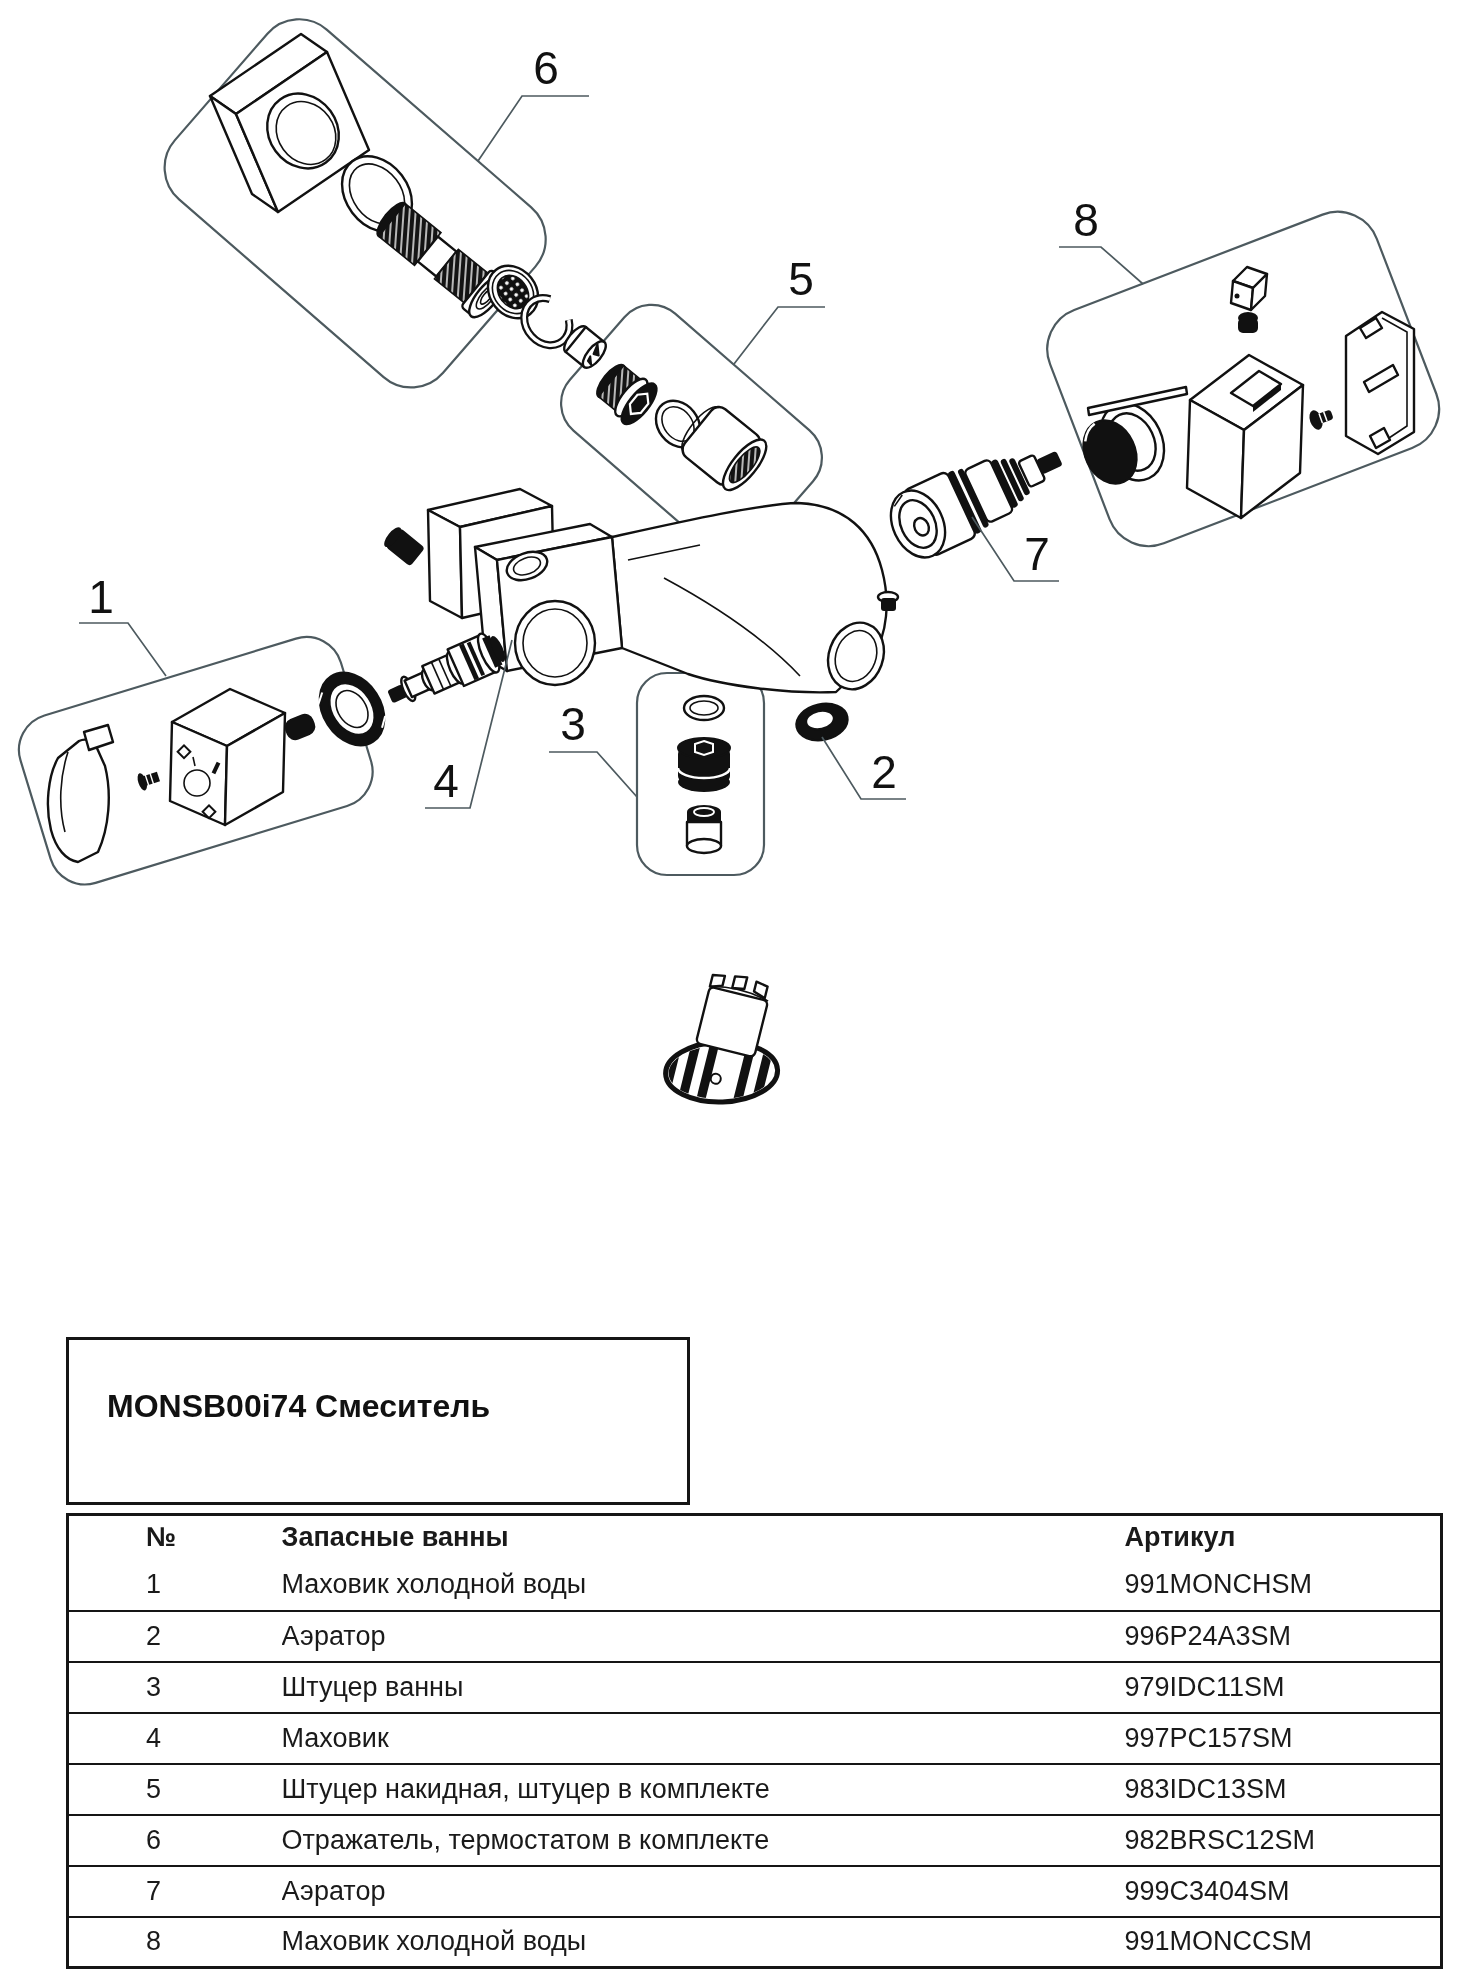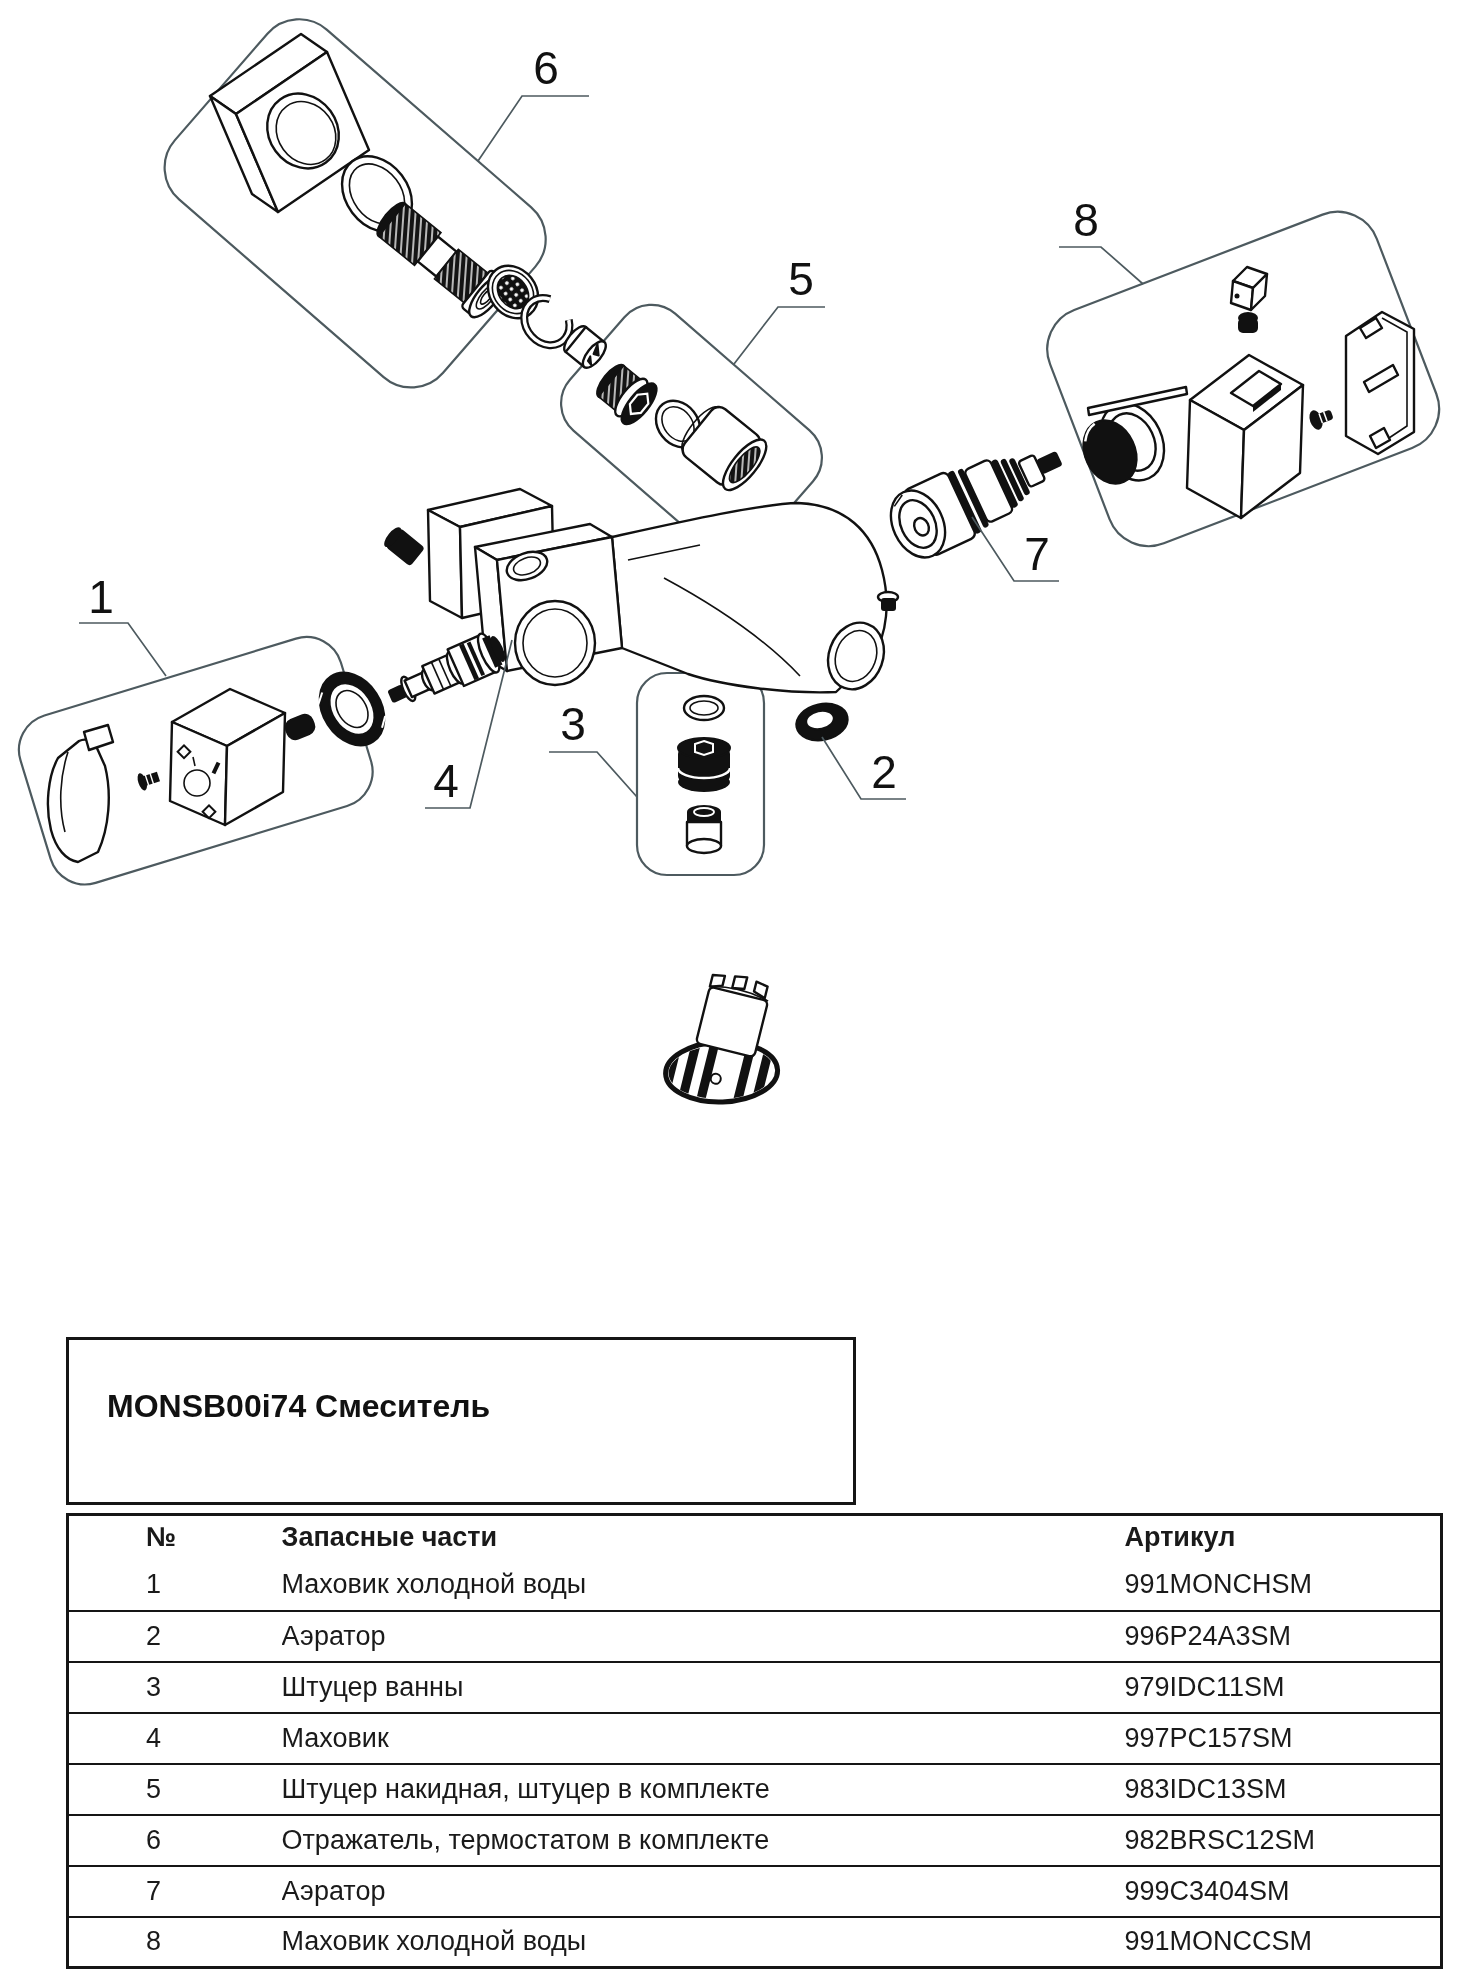--- a/index.html
+++ b/index.html
@@ -7,21 +7,21 @@
         font-family:"Liberation Sans",sans-serif;color:#1a1a1a;}
   svg.diagram{position:absolute;left:0;top:0;}
   
   .p{stroke:#111;stroke-width:2.4;fill:#fff;stroke-linejoin:round;stroke-linecap:round;}
   .pk{stroke:#111;stroke-width:2;fill:#111;stroke-linejoin:round;}
   .thin{stroke:#111;stroke-width:1.6;fill:none;}
   .bx{stroke:#4d5a5f;stroke-width:2.2;fill:none;}
   .ln{stroke:#4d5a5f;stroke-width:1.7;fill:none;}
   .num{font:400 46px "Liberation Sans",sans-serif;fill:#111;}
   
-  .title-box{position:absolute;left:66px;top:1337px;width:790px;height:168px;
+  .title-box{position:absolute;left:66px;top:1337px;width:624px;height:168px;
              border:3px solid #151515;box-sizing:border-box;padding:40px 0 18px 38px;}
   .title-box .t{font-size:32px;font-weight:700;line-height:53px;color:#111;}
   
   table.parts{position:absolute;left:66px;top:1513px;width:1372px;border-collapse:collapse;
               table-layout:fixed;}
   table.parts{border:3px solid #151515;}
   table.parts tr{border-top:2.5px solid #151515;}
   table.parts tr:first-child{border-top:none;}
   table.parts th,table.parts td{font-size:27px;text-align:left;vertical-align:middle;
               padding:0;white-space:nowrap;overflow:hidden;}
@@ -325,21 +325,21 @@
 </svg>
 
 <div class="title-box">
   <div class="t">MONSB00i74 Смеситель</div>
 </div>
 
 <table class="parts">
   <thead>
     <tr>
       <th class="c-num">№</th>
-      <th class="c-name">Запасные части</th>
+      <th class="c-name">Запасные ванны</th>
       <th class="c-sku">Артикул</th>
     </tr>
   </thead>
   <tbody>
 
   <tr>
       <td class="c-num">1</td>
       <td class="c-name">Маховик холодной воды</td>
       <td class="c-sku">991MONCHSM</td>
     </tr>

